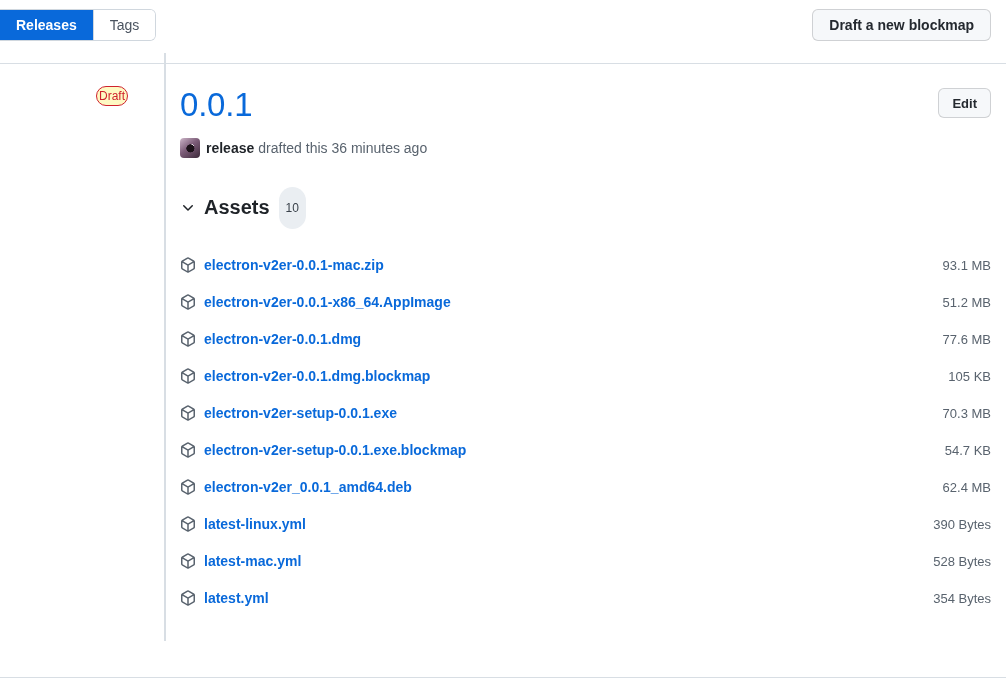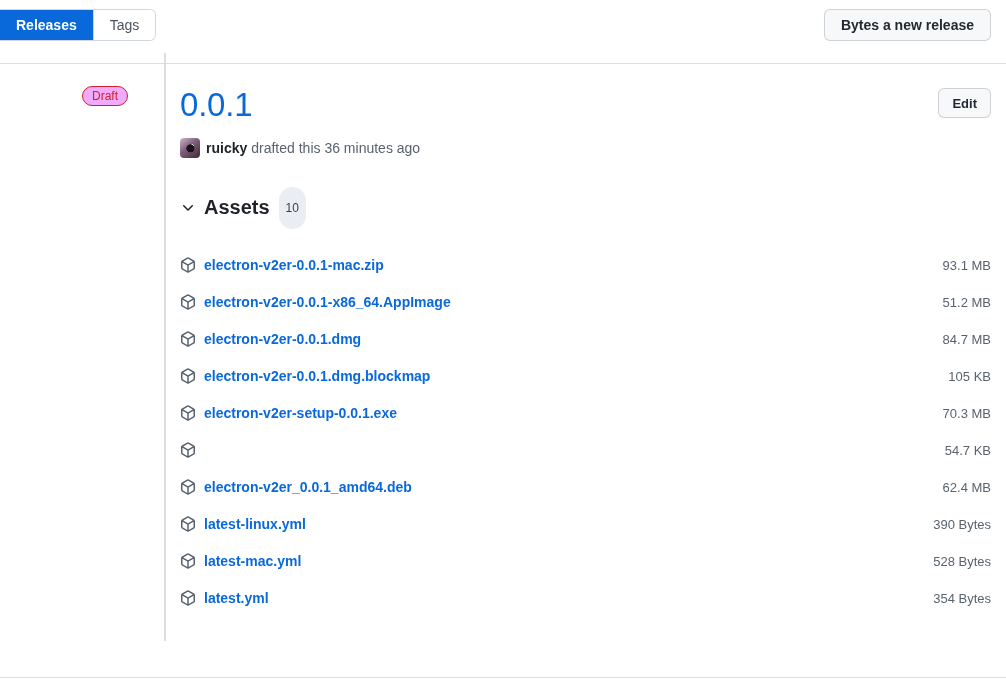--- a/index.html
+++ b/index.html
@@ -105,23 +105,23 @@
     padding-right: 36px;
   }
 
   .draft-badge {
     display: inline-block;
     border: 1px solid #cf222e;
     color: #cf222e;
     border-radius: 2em;
     font-size: 12px;
     line-height: 18px;
-    padding: 0 9px;
+    padding: 0 2px;
     font-weight: 500;
-    background: #f0abfc;
+    background: #fef9c3;
   }
 
   .vline {
     position: absolute;
     left: 164px;
     top: 0;
     width: 2px;
     height: 588px;
     background: #d8dee4;
   }
@@ -262,40 +262,40 @@
 </head>
 <body>
 
 <div class="page">
 
   <div class="topbar">
     <div class="tabgroup">
       <div class="tab active">Releases</div>
       <div class="tab">Tags</div>
     </div>
-    <button class="btn draft-new-btn">Bytes a new release</button>
+    <button class="btn draft-new-btn">Draft a new blockmap</button>
   </div>
 
   <div class="release">
 
     <div class="label-col">
       <span class="draft-badge">Draft</span>
     </div>
 
     <div class="vline"></div>
 
     <div class="content">
 
       <button class="btn edit-btn">Edit</button>
 
       <h1 class="release-title">0.0.1</h1>
 
       <div class="byline">
         <span class="avatar"></span>
-        <span class="author">ruicky</span>
+        <span class="author">release</span>
         <span>drafted this 36 minutes ago</span>
       </div>
 
       <div class="assets-head">
         <span class="chevron">
           <svg width="16" height="16" viewBox="0 0 16 16" fill="currentColor" aria-hidden="true">
             <path d="M12.78 5.22a.749.749 0 0 1 0 1.06l-4.25 4.25a.749.749 0 0 1-1.06 0L3.22 6.28a.749.749 0 1 1 1.06-1.06L8 8.939l3.72-3.719a.749.749 0 0 1 1.06 0Z"></path>
           </svg>
         </span>
         <span class="assets-title">Assets</span>
@@ -321,21 +321,21 @@
             <a class="asset-name">electron-v2er-0.0.1-x86_64.AppImage</a>
             <span class="asset-size">51.2 MB</span>
           </li>
           <li class="asset-row">
             <span class="pkg-icon">
               <svg width="16" height="16" viewBox="0 0 16 16" fill="currentColor" aria-hidden="true">
                 <path d="M8.878.392a1.75 1.75 0 0 0-1.756 0l-5.25 3.045A1.75 1.75 0 0 0 1 4.951v6.098c0 .624.332 1.2.872 1.514l5.25 3.045a1.75 1.75 0 0 0 1.756 0l5.25-3.045c.54-.313.872-.89.872-1.514V4.951c0-.624-.332-1.2-.872-1.514ZM7.875 1.69a.25.25 0 0 1 .25 0l4.63 2.685L8 7.133 3.245 4.375Zm-5.375 9.36V5.677l4.75 2.755v5.516l-4.63-2.686a.25.25 0 0 1-.12-.214Zm6.25 3.017V8.432l4.75-2.755v5.372a.25.25 0 0 1-.12.214Z"></path>
               </svg>
             </span>
             <a class="asset-name">electron-v2er-0.0.1.dmg</a>
-            <span class="asset-size">84.7 MB</span>
+            <span class="asset-size">77.6 MB</span>
           </li>
           <li class="asset-row">
             <span class="pkg-icon">
               <svg width="16" height="16" viewBox="0 0 16 16" fill="currentColor" aria-hidden="true">
                 <path d="M8.878.392a1.75 1.75 0 0 0-1.756 0l-5.25 3.045A1.75 1.75 0 0 0 1 4.951v6.098c0 .624.332 1.2.872 1.514l5.25 3.045a1.75 1.75 0 0 0 1.756 0l5.25-3.045c.54-.313.872-.89.872-1.514V4.951c0-.624-.332-1.2-.872-1.514ZM7.875 1.69a.25.25 0 0 1 .25 0l4.63 2.685L8 7.133 3.245 4.375Zm-5.375 9.36V5.677l4.75 2.755v5.516l-4.63-2.686a.25.25 0 0 1-.12-.214Zm6.25 3.017V8.432l4.75-2.755v5.372a.25.25 0 0 1-.12.214Z"></path>
               </svg>
             </span>
             <a class="asset-name">electron-v2er-0.0.1.dmg.blockmap</a>
             <span class="asset-size">105 KB</span>
           </li>
@@ -347,20 +347,21 @@
             </span>
             <a class="asset-name">electron-v2er-setup-0.0.1.exe</a>
             <span class="asset-size">70.3 MB</span>
           </li>
           <li class="asset-row">
             <span class="pkg-icon">
               <svg width="16" height="16" viewBox="0 0 16 16" fill="currentColor" aria-hidden="true">
                 <path d="M8.878.392a1.75 1.75 0 0 0-1.756 0l-5.25 3.045A1.75 1.75 0 0 0 1 4.951v6.098c0 .624.332 1.2.872 1.514l5.25 3.045a1.75 1.75 0 0 0 1.756 0l5.25-3.045c.54-.313.872-.89.872-1.514V4.951c0-.624-.332-1.2-.872-1.514ZM7.875 1.69a.25.25 0 0 1 .25 0l4.63 2.685L8 7.133 3.245 4.375Zm-5.375 9.36V5.677l4.75 2.755v5.516l-4.63-2.686a.25.25 0 0 1-.12-.214Zm6.25 3.017V8.432l4.75-2.755v5.372a.25.25 0 0 1-.12.214Z"></path>
               </svg>
             </span>
+            <a class="asset-name">electron-v2er-setup-0.0.1.exe.blockmap</a>
             <span class="asset-size">54.7 KB</span>
           </li>
           <li class="asset-row">
             <span class="pkg-icon">
               <svg width="16" height="16" viewBox="0 0 16 16" fill="currentColor" aria-hidden="true">
                 <path d="M8.878.392a1.75 1.75 0 0 0-1.756 0l-5.25 3.045A1.75 1.75 0 0 0 1 4.951v6.098c0 .624.332 1.2.872 1.514l5.25 3.045a1.75 1.75 0 0 0 1.756 0l5.25-3.045c.54-.313.872-.89.872-1.514V4.951c0-.624-.332-1.2-.872-1.514ZM7.875 1.69a.25.25 0 0 1 .25 0l4.63 2.685L8 7.133 3.245 4.375Zm-5.375 9.36V5.677l4.75 2.755v5.516l-4.63-2.686a.25.25 0 0 1-.12-.214Zm6.25 3.017V8.432l4.75-2.755v5.372a.25.25 0 0 1-.12.214Z"></path>
               </svg>
             </span>
             <a class="asset-name">electron-v2er_0.0.1_amd64.deb</a>
             <span class="asset-size">62.4 MB</span>

